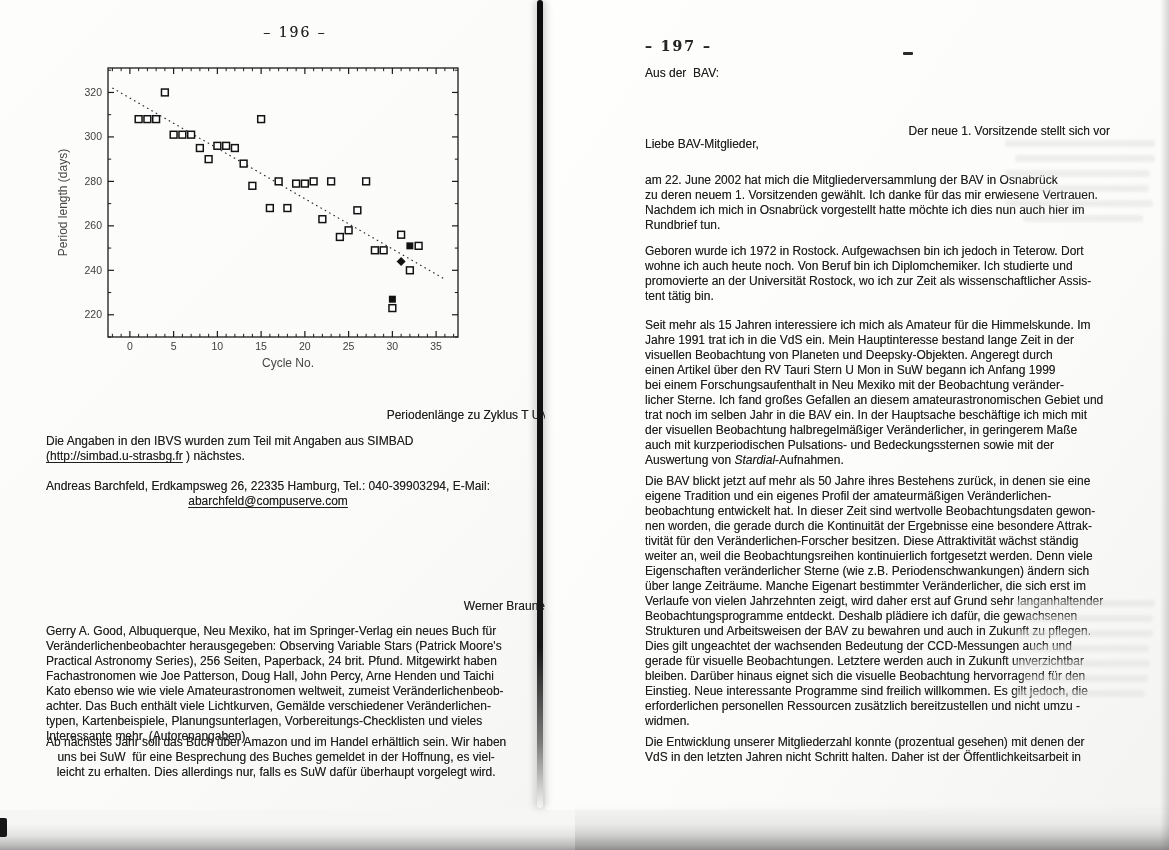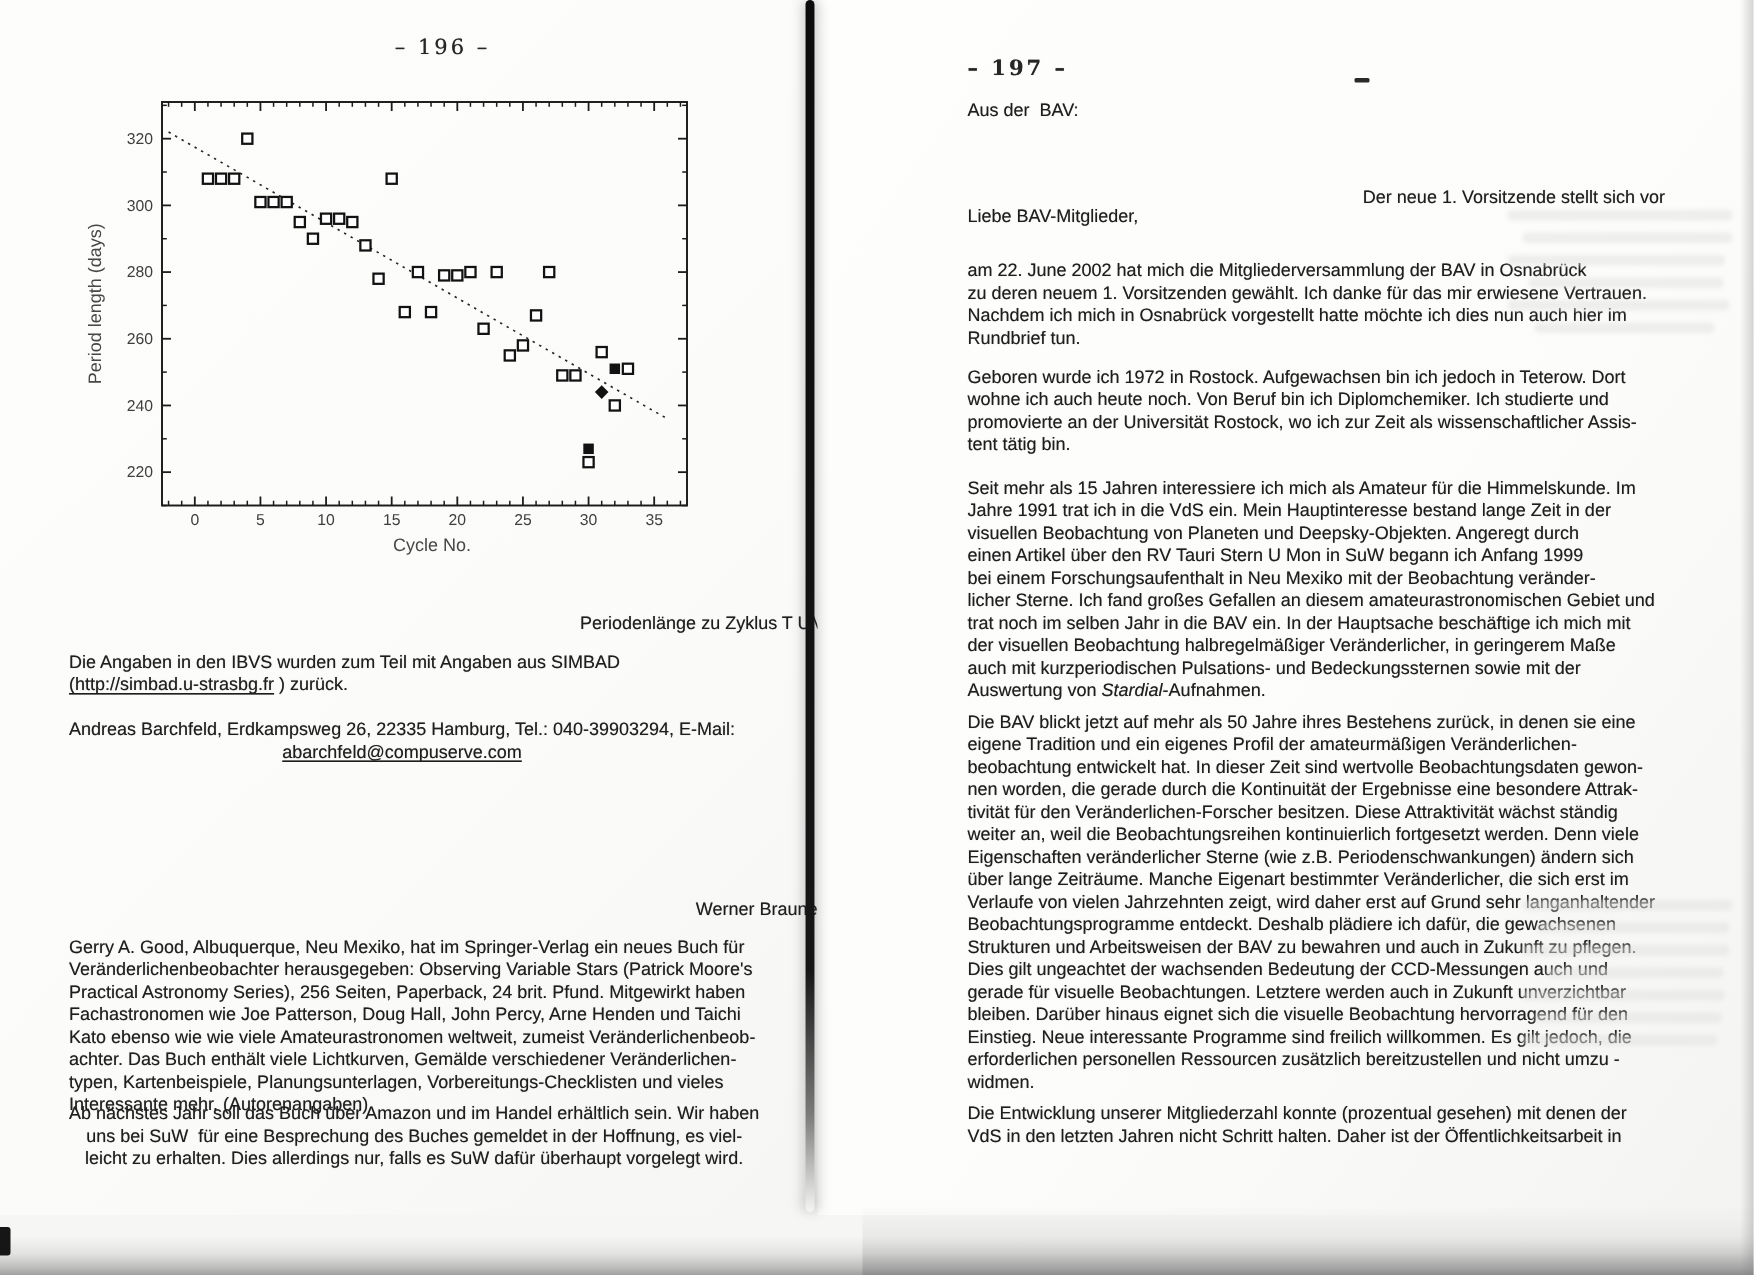--- a/index.html
+++ b/index.html
@@ -240,21 +240,21 @@
         <rect x="365.225" y="180.45123966942148" width="6.8" height="6.8" fill="#ffffff" stroke="#121212" stroke-width="1.5"></rect>
         <rect x="338.875" y="233.70661157024793" width="7" height="7" fill="#121212"></rect>
         <rect x="356.375" y="180.3512396694215" width="7" height="7" fill="#121212"></rect>
         <rect x="347.925" y="196.21322314049587" width="6.4" height="6.4" fill="#121212" transform="rotate(45 351.125 199.41322314049586)"></rect>
         <text x="238" y="305" text-anchor="middle" class="axis-label">Cycle No.</text>
         <text x="17" y="140.5" text-anchor="middle" class="axis-label" transform="rotate(-90 17 140.5)">Period length (days)</text>
       </svg>
 
     <div class="txt center" style="left:48px; top:384px; width:505px;">Periodenlänge zu Zyklus T UMi</div>
 
-    <p class="txt" style="left:46px; top:434px;"><span>Die Angaben in den IBVS wurden zum Teil mit Angaben aus SIMBAD</span><br><span class="u">(http://simbad.u-strasbg.fr</span><span> ) zurück.</span></p>
+    <p class="txt" style="left:46px; top:434px;"><span>Die Angaben in den IBVS wurden zum Teil mit Angaben aus SIMBAD</span><br><span class="u">(http://simbad.u-strasbg.fr</span><span> ) nächstes.</span></p>
 
     <p class="txt" style="left:46px; top:479px;text-align:center;"><span>Andreas Barchfeld, Erdkampsweg 26, 22335 Hamburg, Tel.: 040-39903294, E-Mail:</span><br><span class="u">abarchfeld@compuserve.com</span></p>
 
 
     <div class="txt center" style="left:40px; top:575px; width:505px;">Werner Braune</div>
 
     <p class="txt" style="left:46px; top:624px;">Gerry A. Good, Albuquerque, Neu Mexiko, hat im Springer-Verlag ein neues Buch für
 Veränderlichenbeobachter herausgegeben: Observing Variable Stars (Patrick Moore's
 Practical Astronomy Series), 256 Seiten, Paperback, 24 brit. Pfund. Mitgewirkt haben
 Fachastronomen wie Joe Patterson, Doug Hall, John Percy, Arne Henden und Taichi

